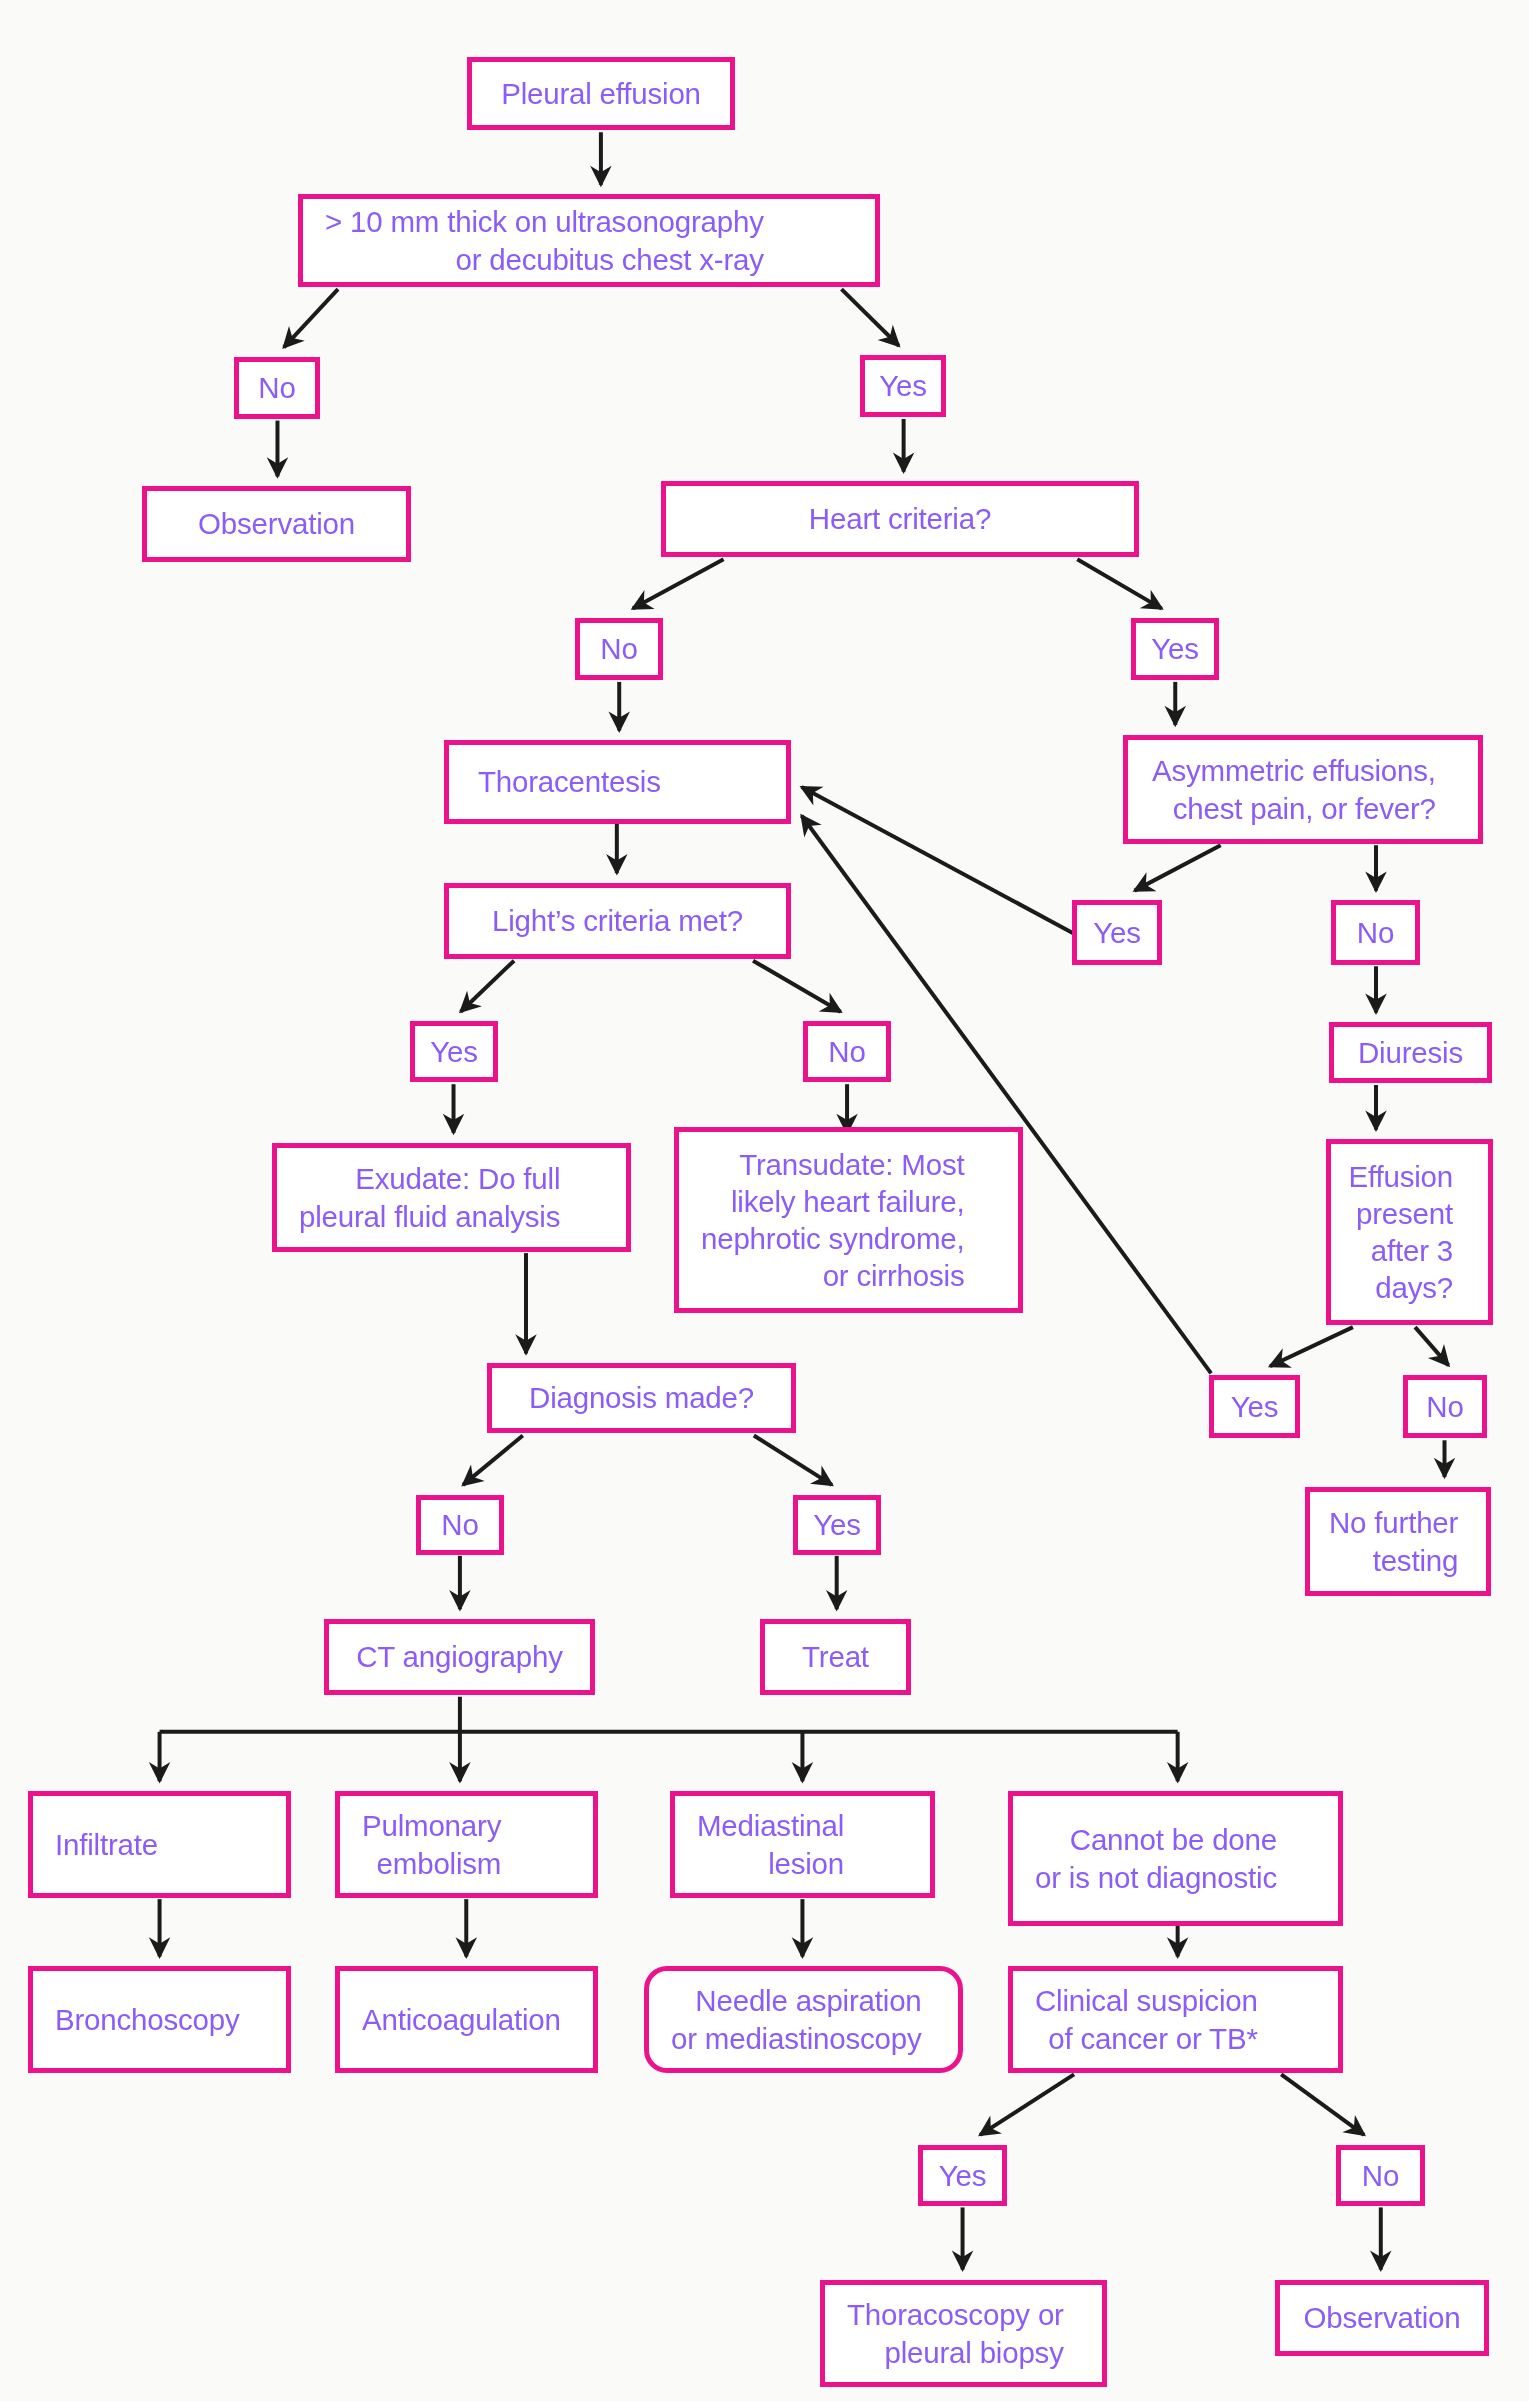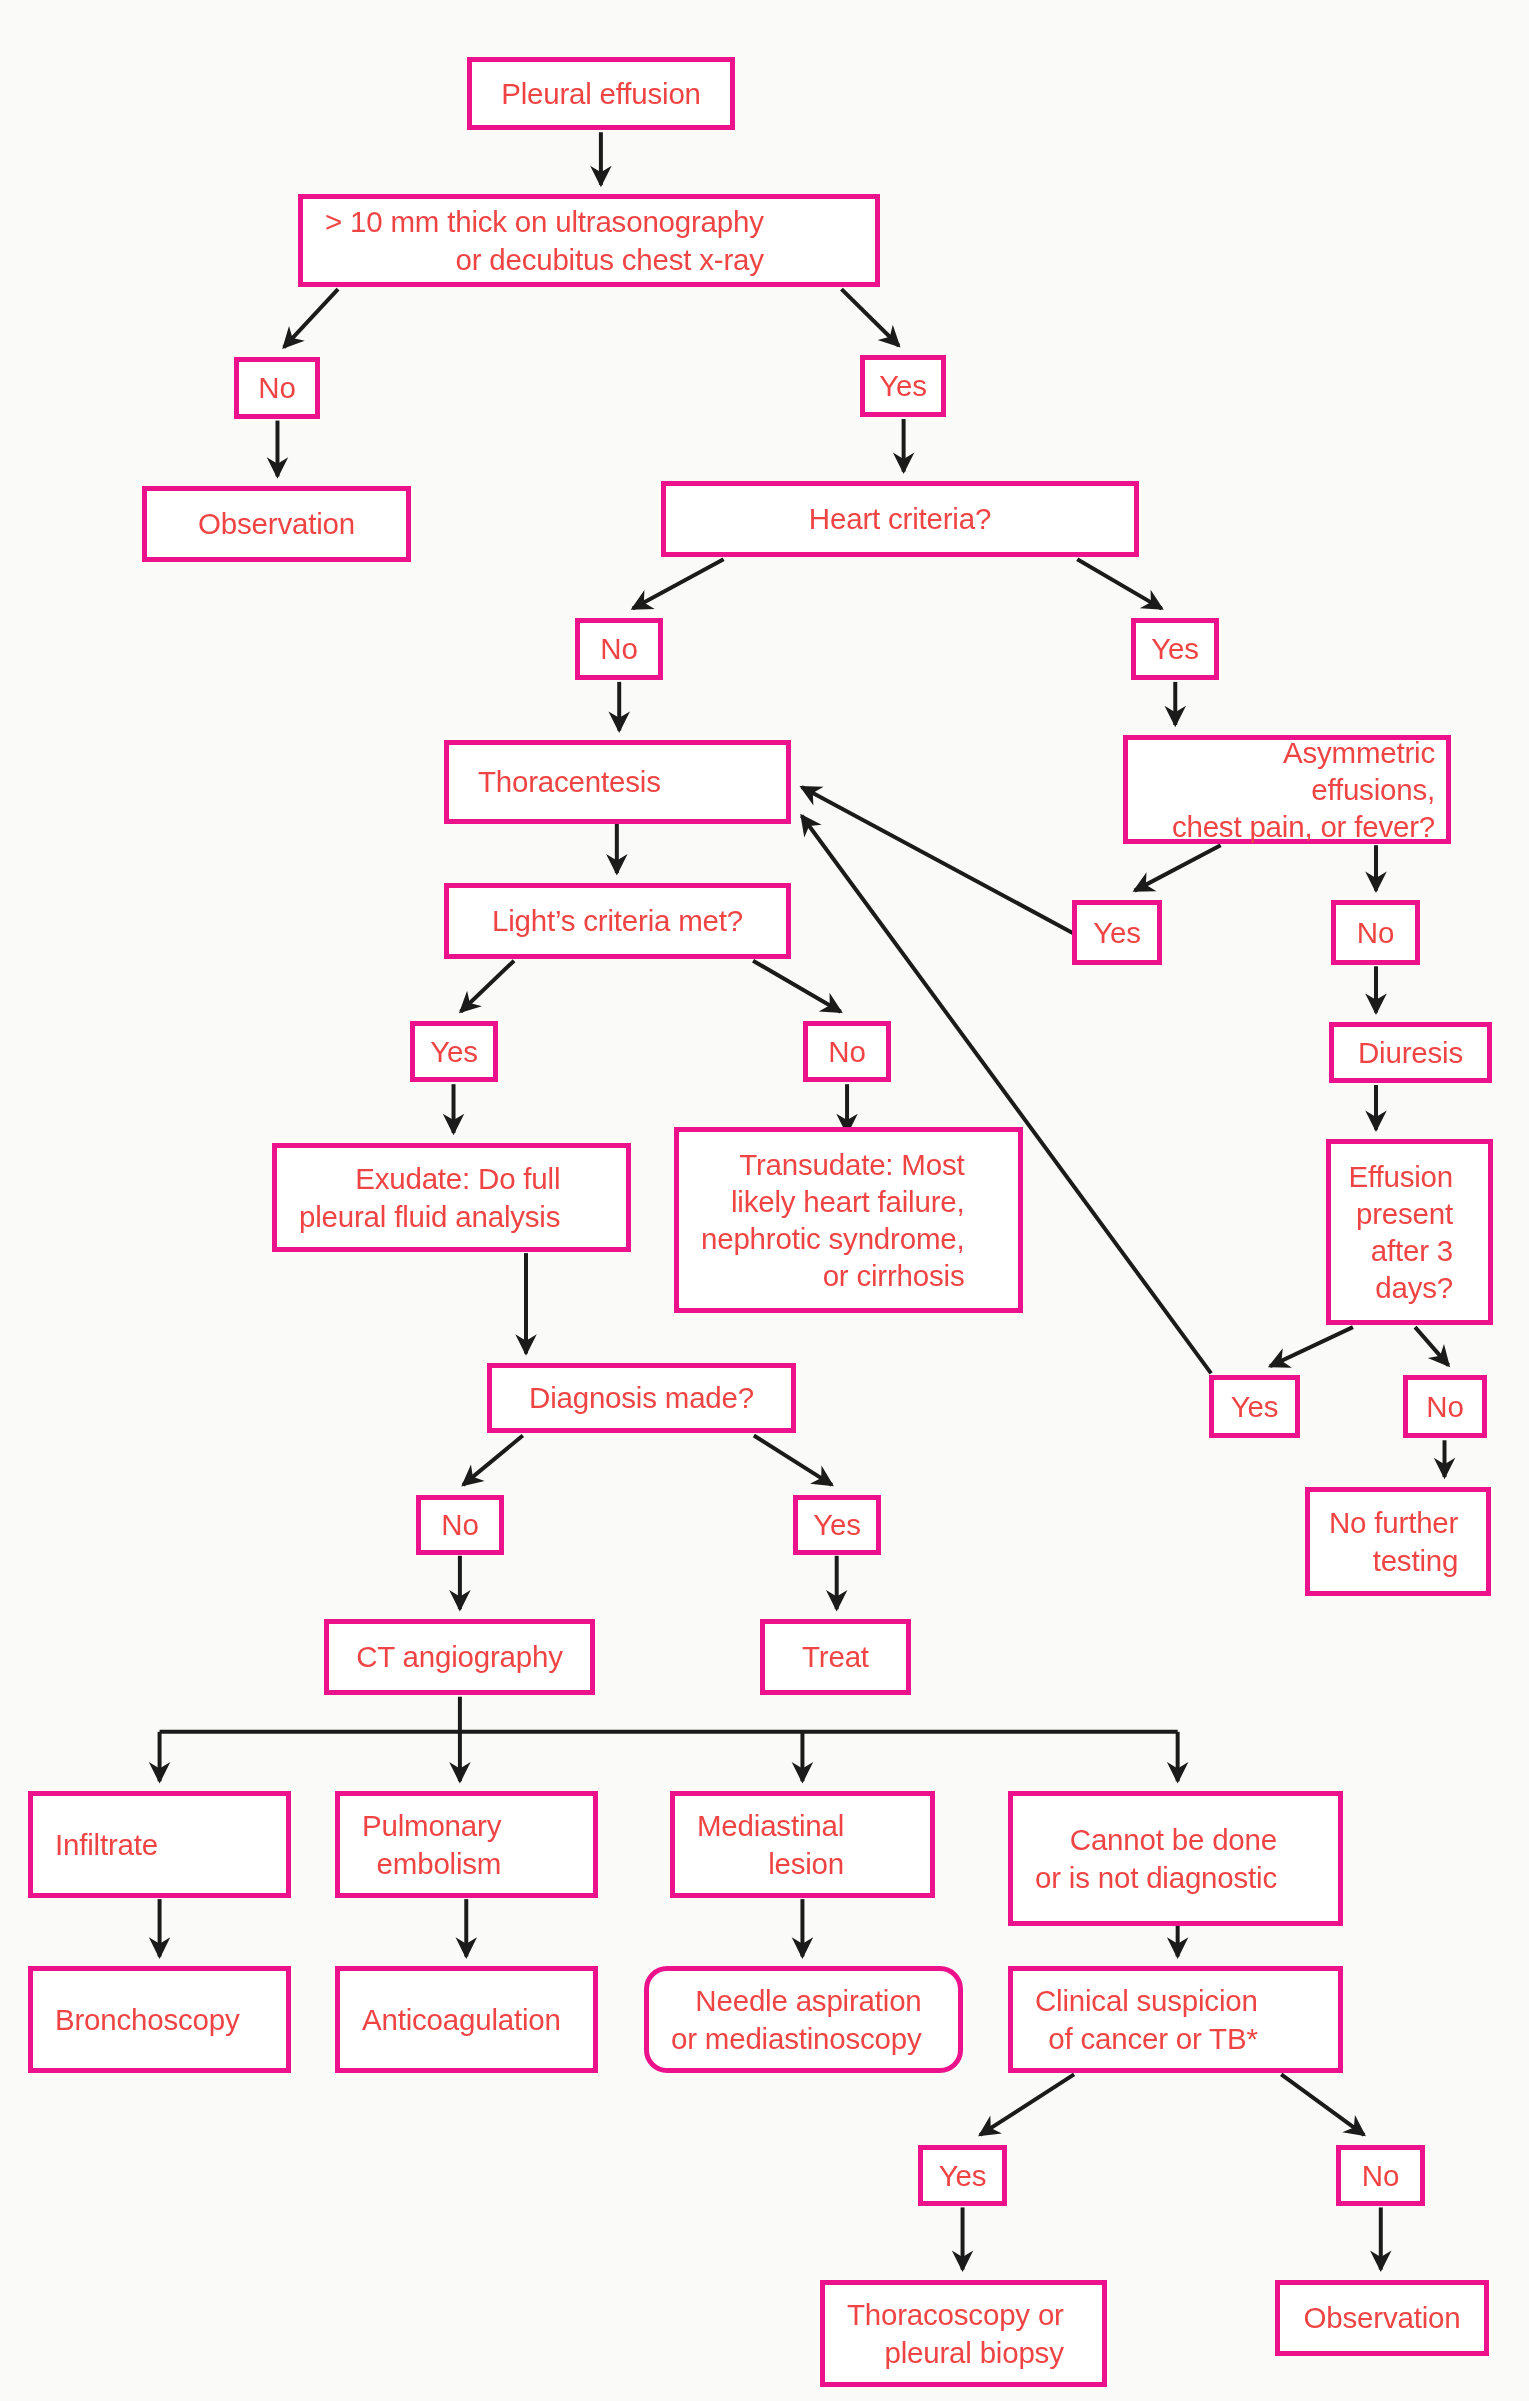--- a/index.html
+++ b/index.html
@@ -20,21 +20,21 @@
     position: absolute;
     left: 0; top: 0;
     width: 1530px;
     height: 2401px;
   }
   .node {
     position: absolute;
     box-sizing: border-box;
     background: #ffffff;
     border: 5.6px solid #ec128c;
-    color: #ef4444;
+    color: #8b5cf6;
     display: flex;
     align-items: center;
     justify-content: center;
     text-align: center;
     font-size: 29.5px;
     line-height: 1.26;
     letter-spacing: -0.2px;
   }
   .node .lbl { white-space: pre-line; }
   .node.la {
@@ -151,21 +151,21 @@
   </div>
 
   <div class="node" style="left:1131px; top:618px; width:88px; height:62px;">
     <span class="lbl">Yes</span>
   </div>
 
   <div class="node la" style="left:444px; top:740px; width:347px; height:84px; padding-left:29px;">
     <span class="lbl">Thoracentesis</span>
   </div>
 
-  <div class="node la" style="left:1123px; top:735px; width:328px; height:109px;padding-left:24px;">
+  <div class="node la" style="left:1123px; top:735px; width:360px; height:109px;padding-left:24px;">
     <span class="lbl">Asymmetric effusions,
 chest pain, or fever?</span>
   </div>
 
   <div class="node" style="left:1072px; top:900px; width:90px; height:65px;">
     <span class="lbl">Yes</span>
   </div>
 
   <div class="node" style="left:1331px; top:900px; width:89px; height:65px;">
     <span class="lbl">No</span>

